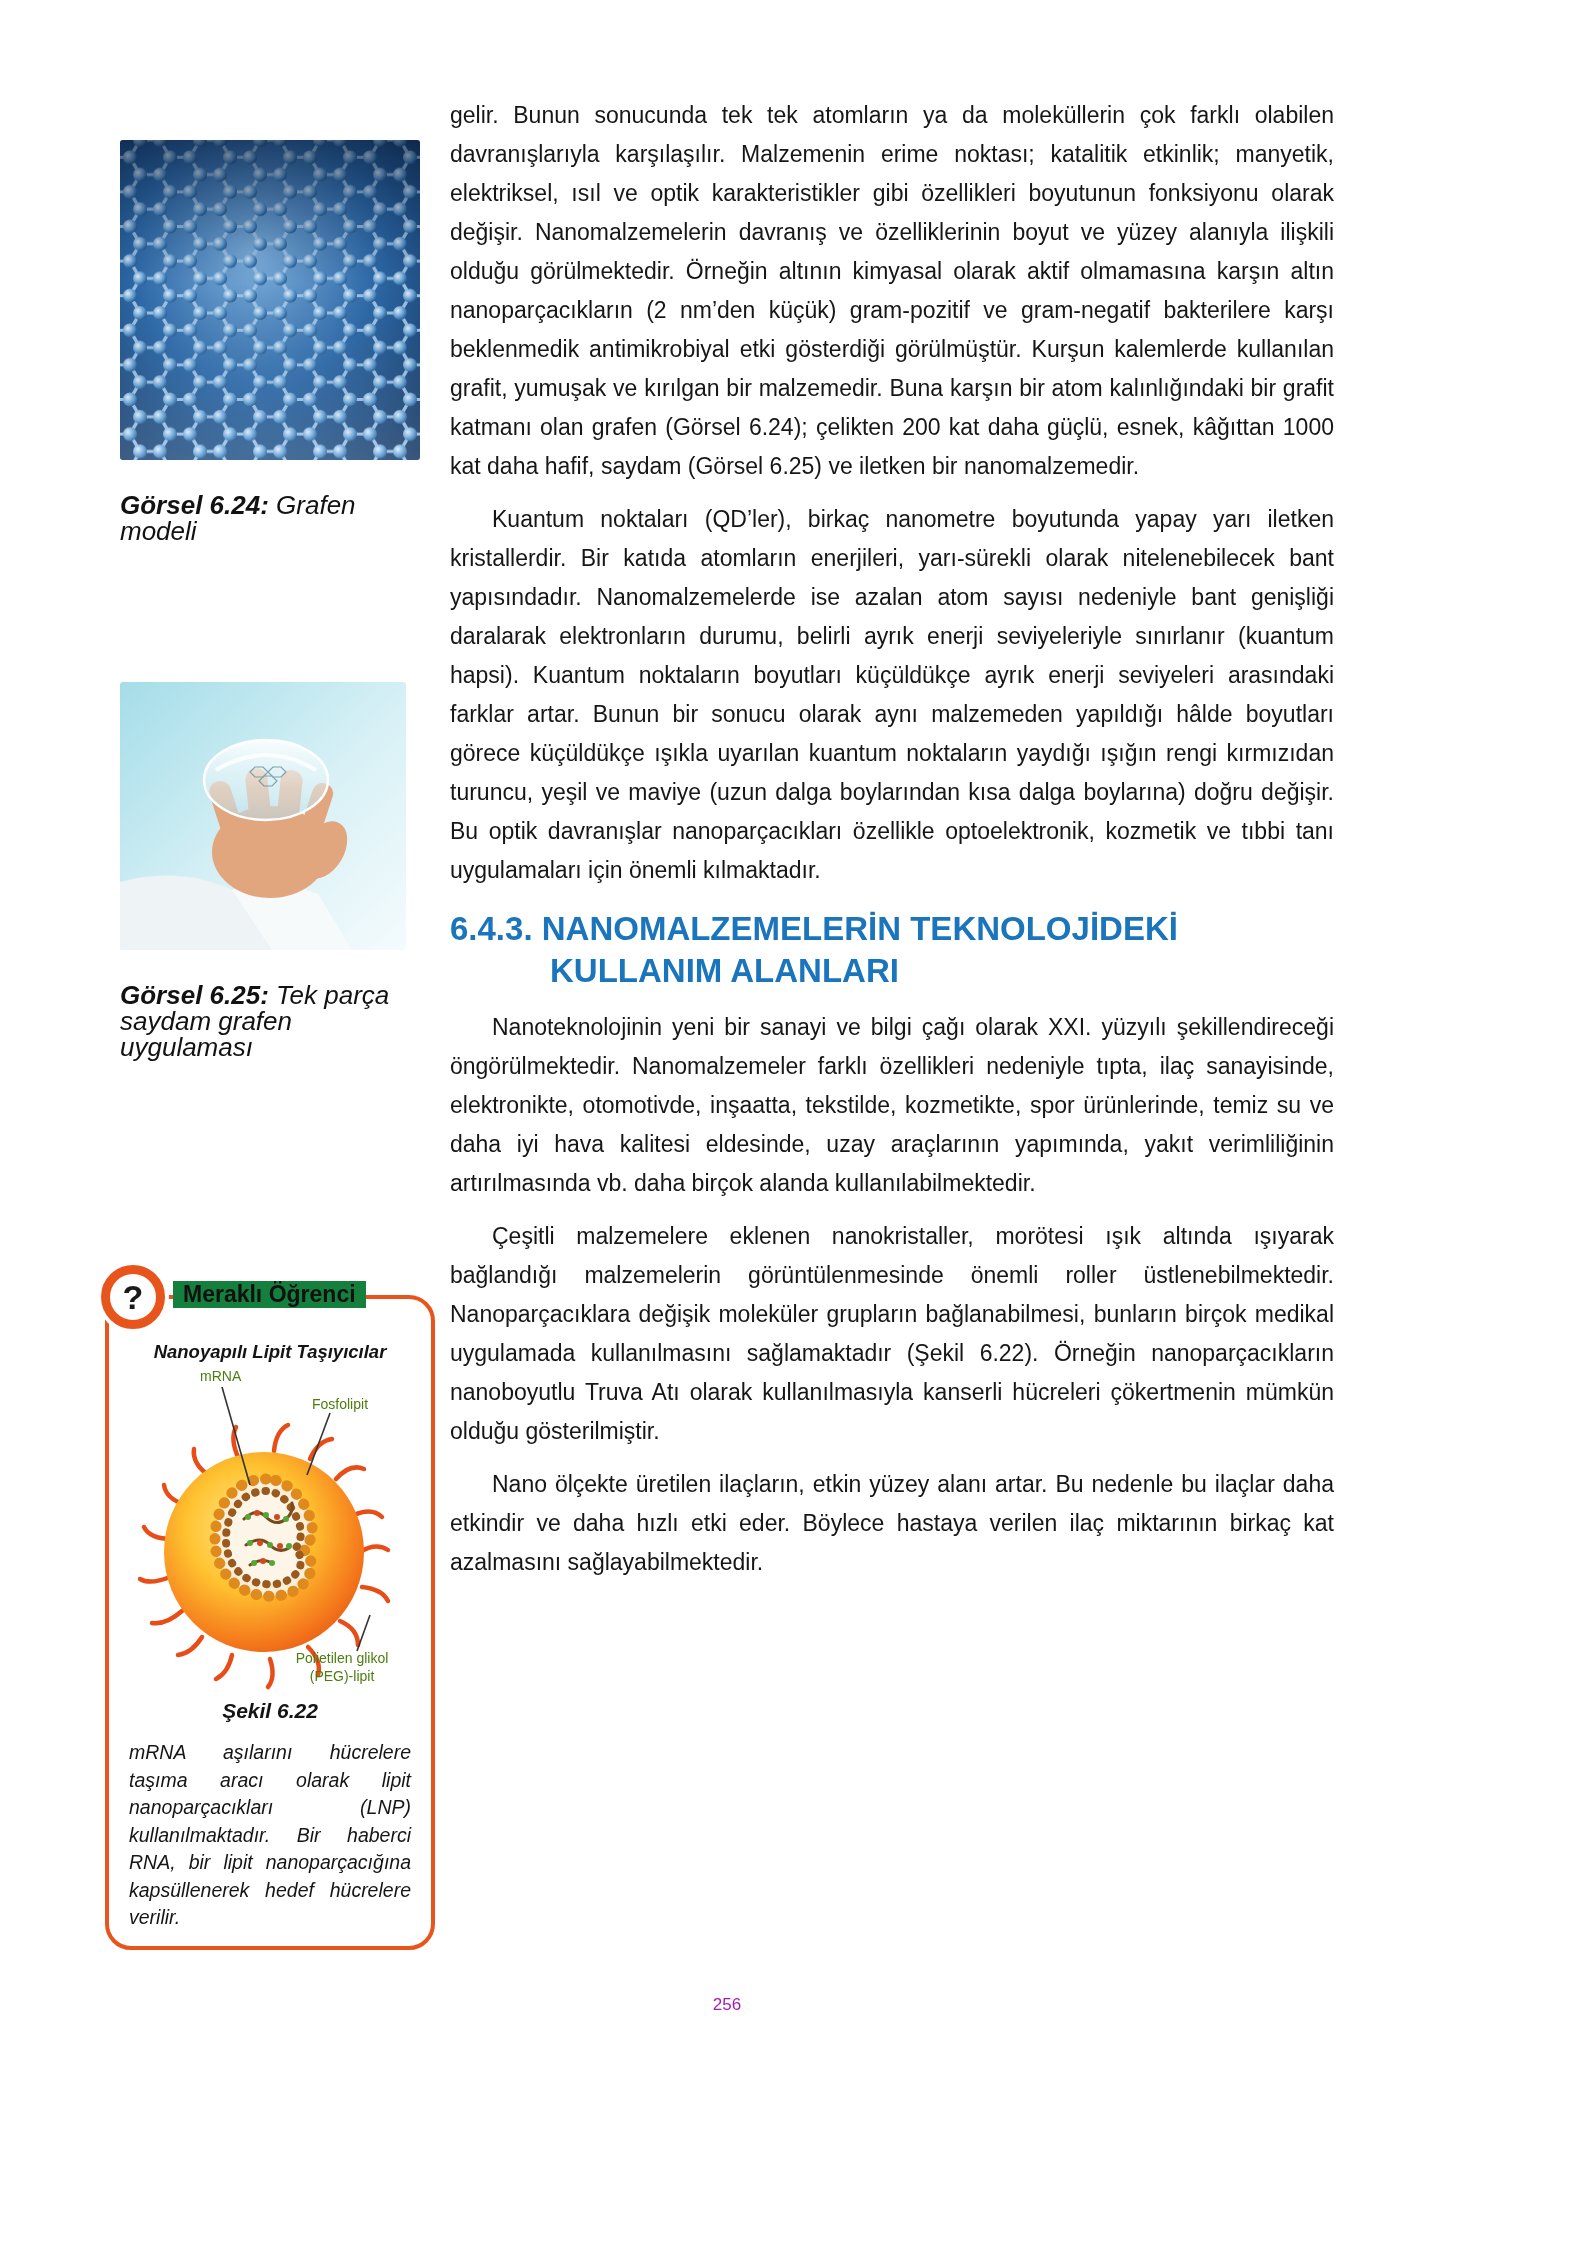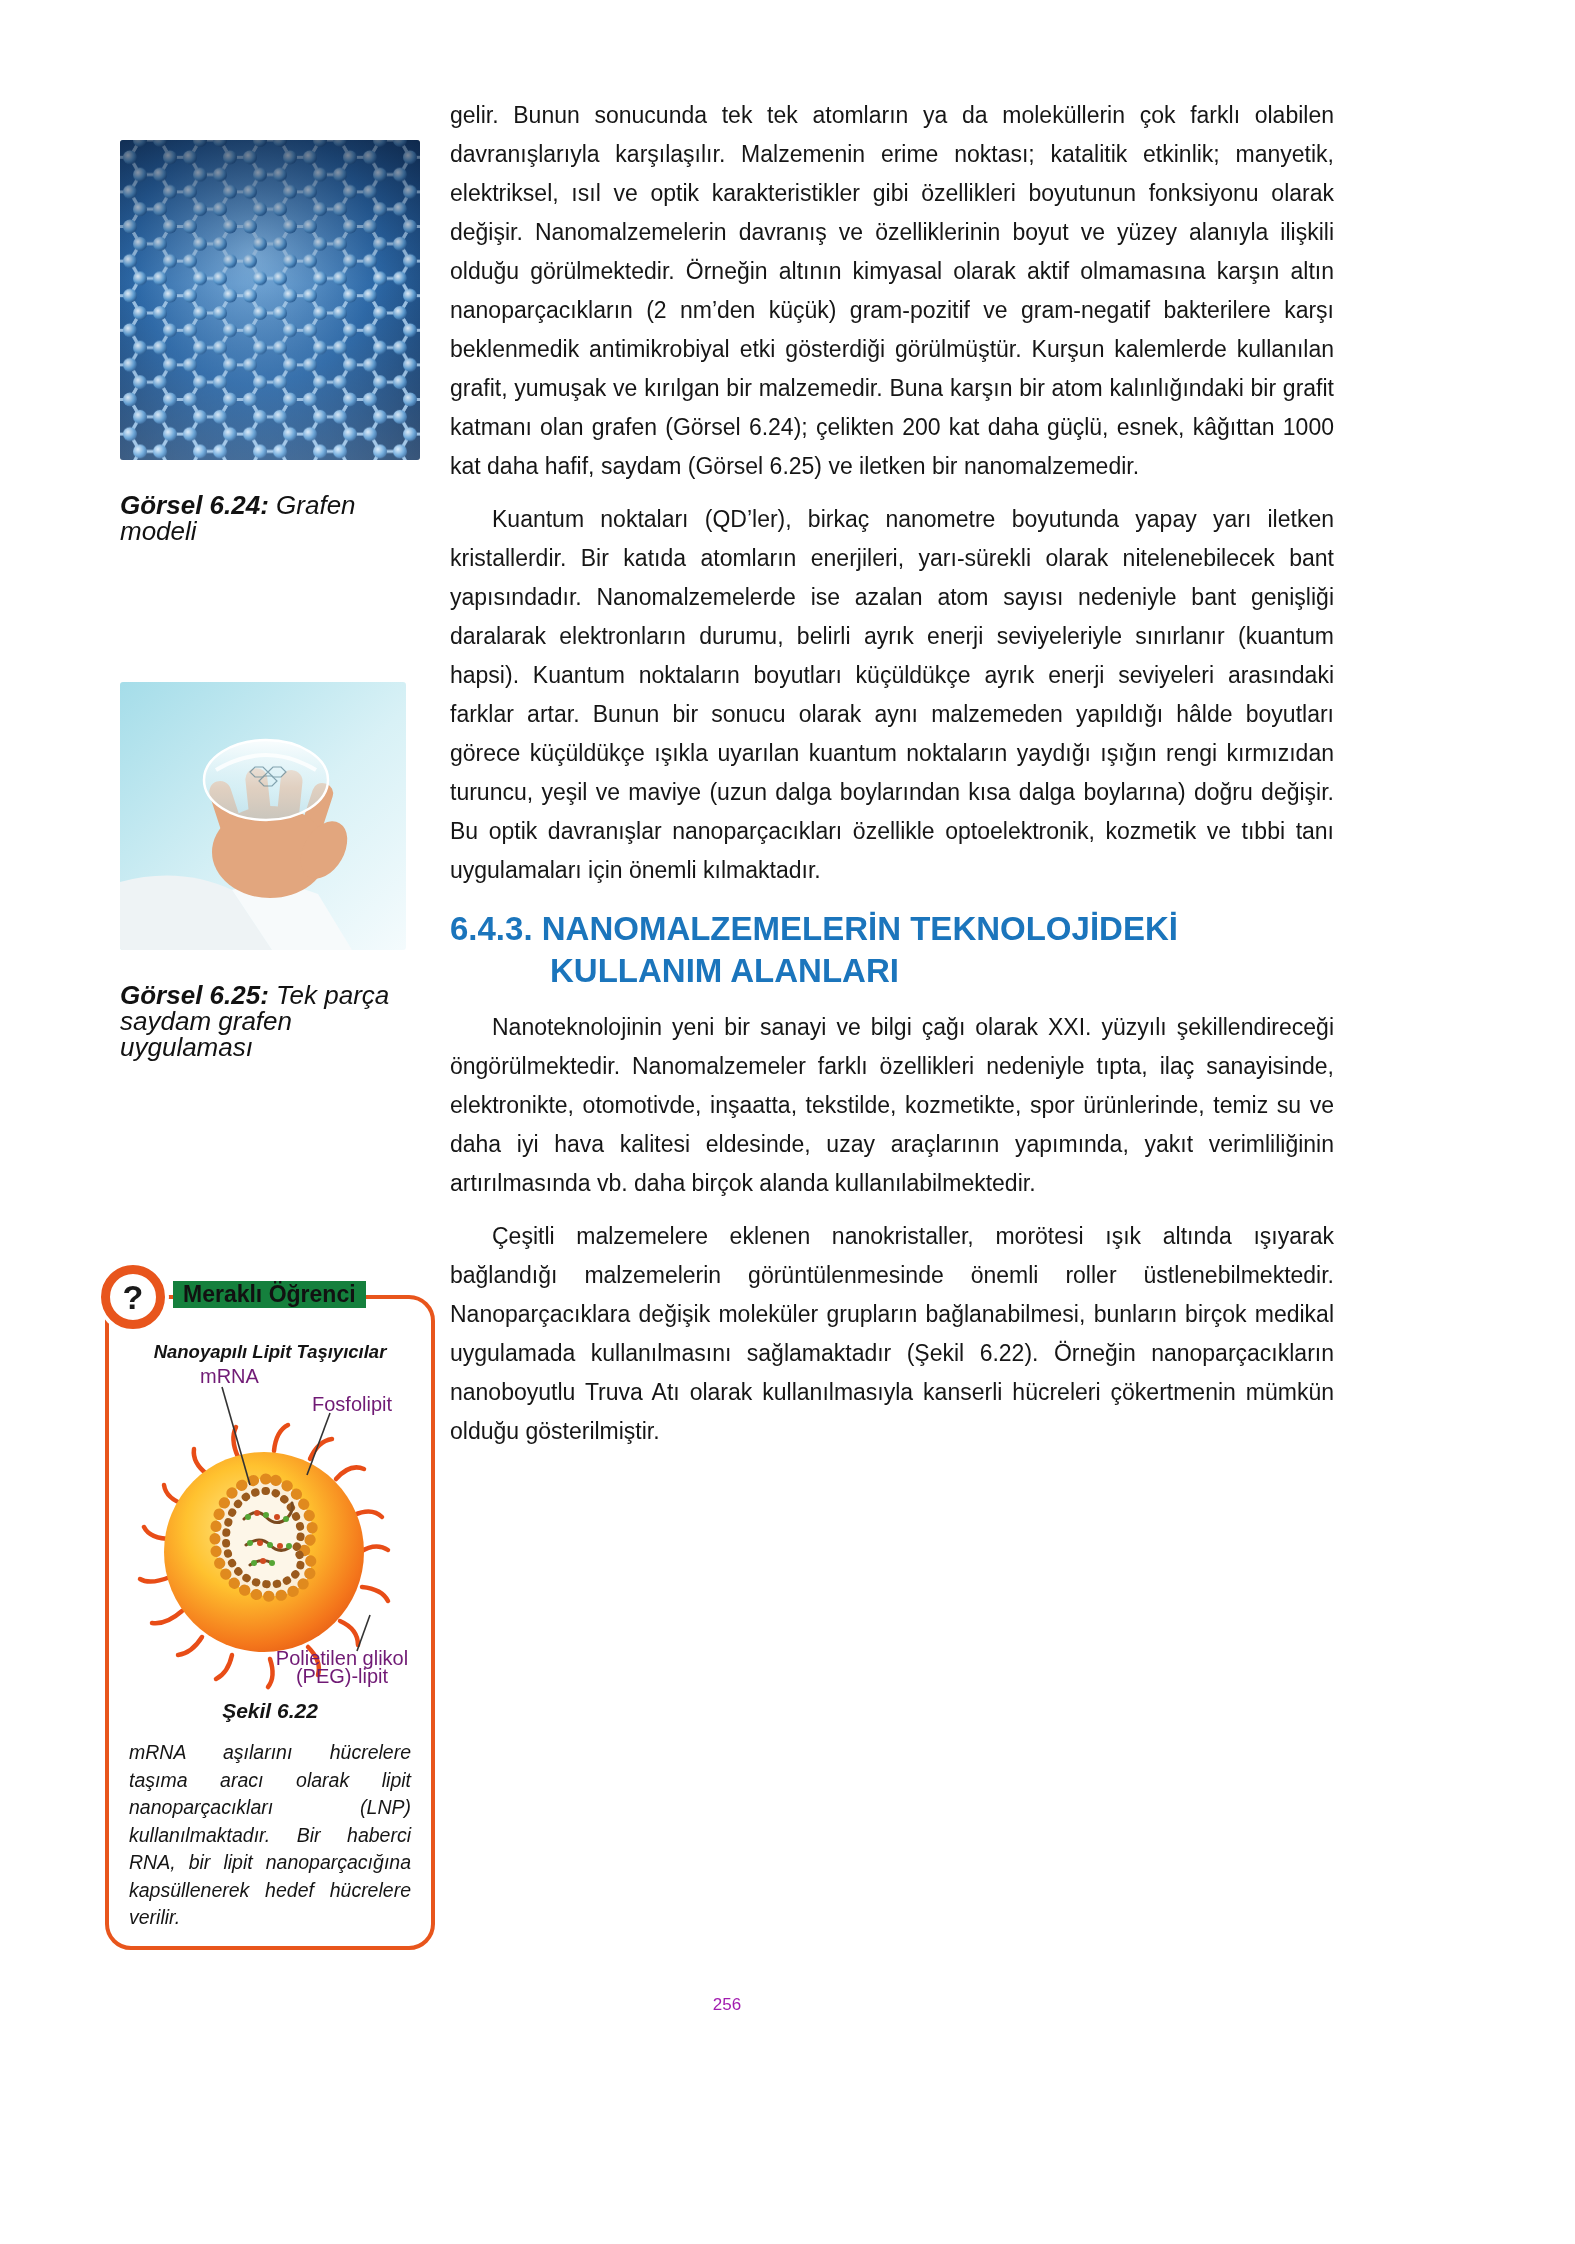--- a/index.html
+++ b/index.html
@@ -23,21 +23,21 @@
                  border:4px solid #e8551c; border-radius:26px; background:#fff; }
   .q-icon { position:absolute; left:-8px; top:-34px; width:64px; height:64px; border-radius:50%;
             background:#fff; border:9px solid #e8551c; box-shadow:0 0 0 4px #ffffff;
             display:flex; align-items:center; justify-content:center;
             font-weight:bold; font-size:34px; color:#1a1a1a; }
   .box-header { position:absolute; left:64px; top:-18px; background:#15803d; padding:0 10px;
                 font-size:23px; font-weight:bold; color:#111; white-space:nowrap; }
   .box-title { margin-top:42px; text-align:center; font-style:italic; font-weight:bold;
                font-size:18.5px; white-space:nowrap; }
   .lnp-fig { position:relative; width:312px; height:330px; margin:4px auto 0; }
-  .lnp-label { position:absolute; font-size:20px; color:#701a75; line-height:18px; }
+  .lnp-label { position:absolute; font-size:14px; color:#4d7c0f; line-height:18px; }
   .lnp-label.mrna { left:86px; top:0; }
   .lnp-label.fosfo { left:198px; top:28px; }
   .lnp-label.peg { right:16px; top:282px; width:136px; text-align:center; }
   .fig-label { text-align:center; font-weight:bold; font-style:italic; font-size:21px; margin-top:2px; }
   .box-body { margin:16px 20px 0; font-size:19.5px; line-height:27.5px; font-style:italic;
               text-align:justify; color:#151515; }
 
   .page-number { position:absolute; top:1995px; left:120px; width:1214px; text-align:center;
                  font-size:17px; color:#a21caf; }
 </style>
@@ -211,17 +211,18 @@
     <p class="para">gelir. Bunun sonucunda tek tek atomların ya da moleküllerin çok farklı olabilen davranışlarıyla karşılaşılır. Malzemenin erime noktası; katalitik etkinlik; manyetik, elektriksel, ısıl ve optik karakteristikler gibi özellikleri boyutunun fonksiyonu olarak değişir. Nanomalzemelerin davranış ve özelliklerinin boyut ve yüzey alanıyla ilişkili olduğu görülmektedir. Örneğin altının kimyasal olarak aktif olmamasına karşın altın nanoparçacıkların (2 nm’den küçük) gram-pozitif ve gram-negatif bakterilere karşı beklenmedik antimikrobiyal etki gösterdiği görülmüştür. Kurşun kalemlerde kullanılan grafit, yumuşak ve kırılgan bir malzemedir. Buna karşın bir atom kalınlığındaki bir grafit katmanı olan grafen (Görsel 6.24); çelikten 200 kat daha güçlü, esnek, kâğıttan 1000 kat daha hafif, saydam (Görsel 6.25) ve iletken bir nanomalzemedir.</p>
     <p class="para indent">Kuantum noktaları (QD’ler), birkaç nanometre boyutunda yapay yarı iletken kristallerdir. Bir katıda atomların enerjileri, yarı-sürekli olarak nitelenebilecek bant yapısındadır. Nanomalzemelerde ise azalan atom sayısı nedeniyle bant genişliği daralarak elektronların durumu, belirli ayrık enerji seviyeleriyle sınırlanır (kuantum hapsi). Kuantum noktaların boyutları küçüldükçe ayrık enerji seviyeleri arasındaki farklar artar. Bunun bir sonucu olarak aynı malzemeden yapıldığı hâlde boyutları görece küçüldükçe ışıkla uyarılan kuantum noktaların yaydığı ışığın rengi kırmızıdan turuncu, yeşil ve maviye (uzun dalga boylarından kısa dalga boylarına) doğru değişir. Bu optik davranışlar nanoparçacıkları özellikle optoelektronik, kozmetik ve tıbbi tanı uygulamaları için önemli kılmaktadır.</p>
 
     <div class="section-heading">
       <div class="h-line1">6.4.3. NANOMALZEMELERİN TEKNOLOJİDEKİ</div>
       <div class="h-line2">KULLANIM ALANLARI</div>
     </div>
 
     <p class="para indent">Nanoteknolojinin yeni bir sanayi ve bilgi çağı olarak XXI. yüzyılı şekillendireceği öngörülmektedir. Nanomalzemeler farklı özellikleri nedeniyle tıpta, ilaç sanayisinde, elektronikte, otomotivde, inşaatta, tekstilde, kozmetikte, spor ürünlerinde, temiz su ve daha iyi hava kalitesi eldesinde, uzay araçlarının yapımında, yakıt verimliliğinin artırılmasında vb. daha birçok alanda kullanılabilmektedir.</p>
     <p class="para indent">Çeşitli malzemelere eklenen nanokristaller, morötesi ışık altında ışıyarak bağlandığı malzemelerin görüntülenmesinde önemli roller üstlenebilmektedir. Nanoparçacıklara değişik moleküler grupların bağlanabilmesi, bunların birçok medikal uygulamada kullanılmasını sağlamaktadır (Şekil 6.22). Örneğin nanoparçacıkların nanoboyutlu Truva Atı olarak kullanılmasıyla kanserli hücreleri çökertmenin mümkün olduğu gösterilmiştir.</p>
+    <p class="para indent">Nano ölçekte üretilen ilaçların, etkin yüzey alanı artar. Bu nedenle bu ilaçlar daha etkindir ve daha hızlı etki eder. Böylece hastaya verilen ilaç miktarının birkaç kat azalmasını sağlayabilmektedir.</p>
   </div>
 
   <div class="page-number">256</div>
 
 </div>
 
 </body></html>

